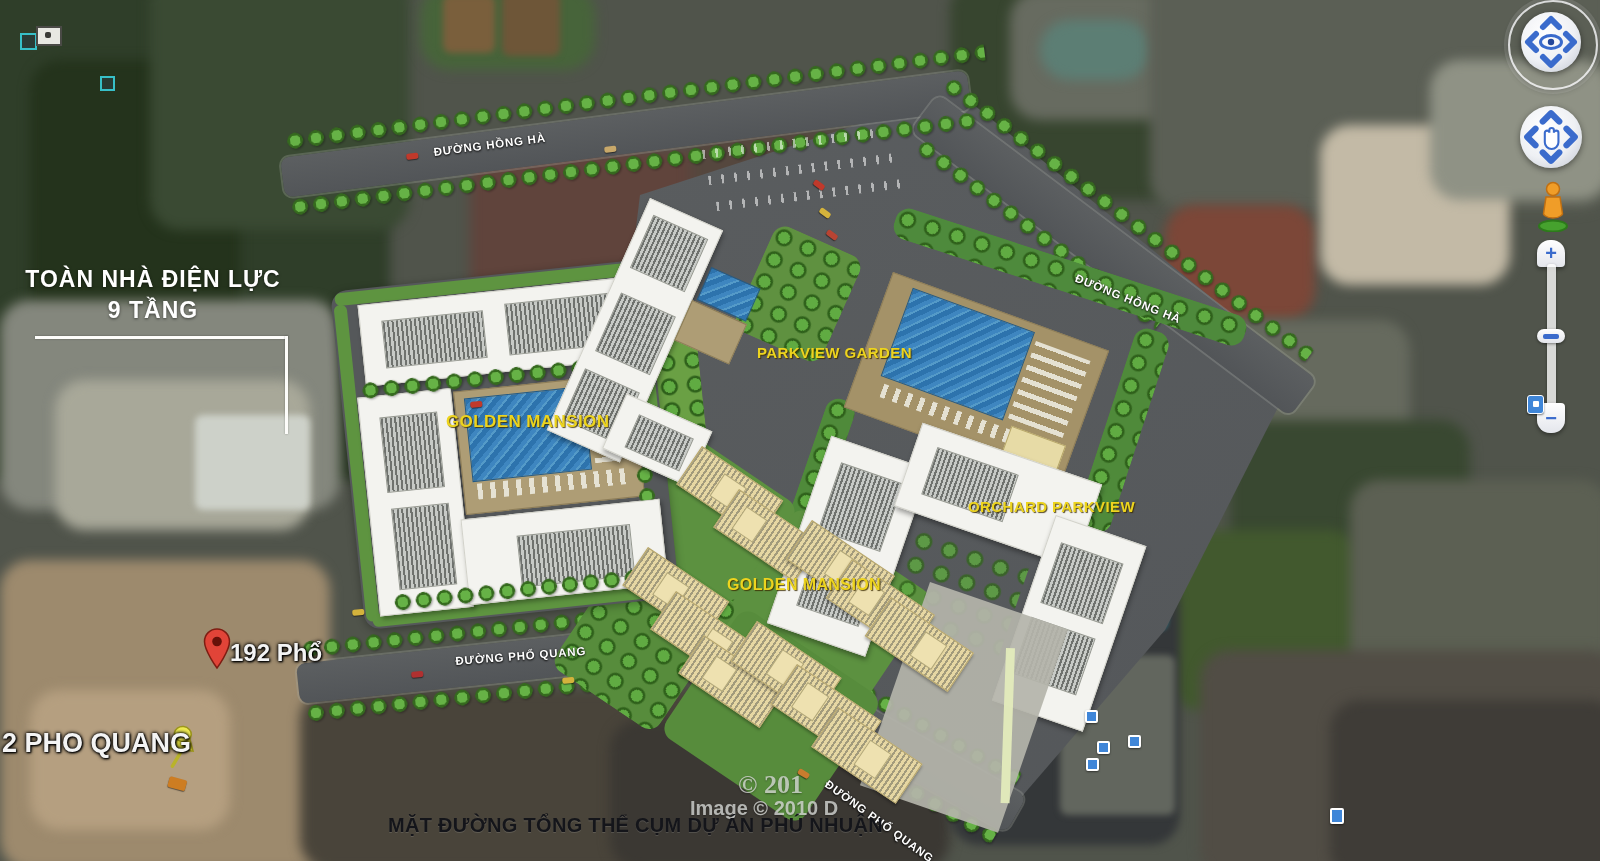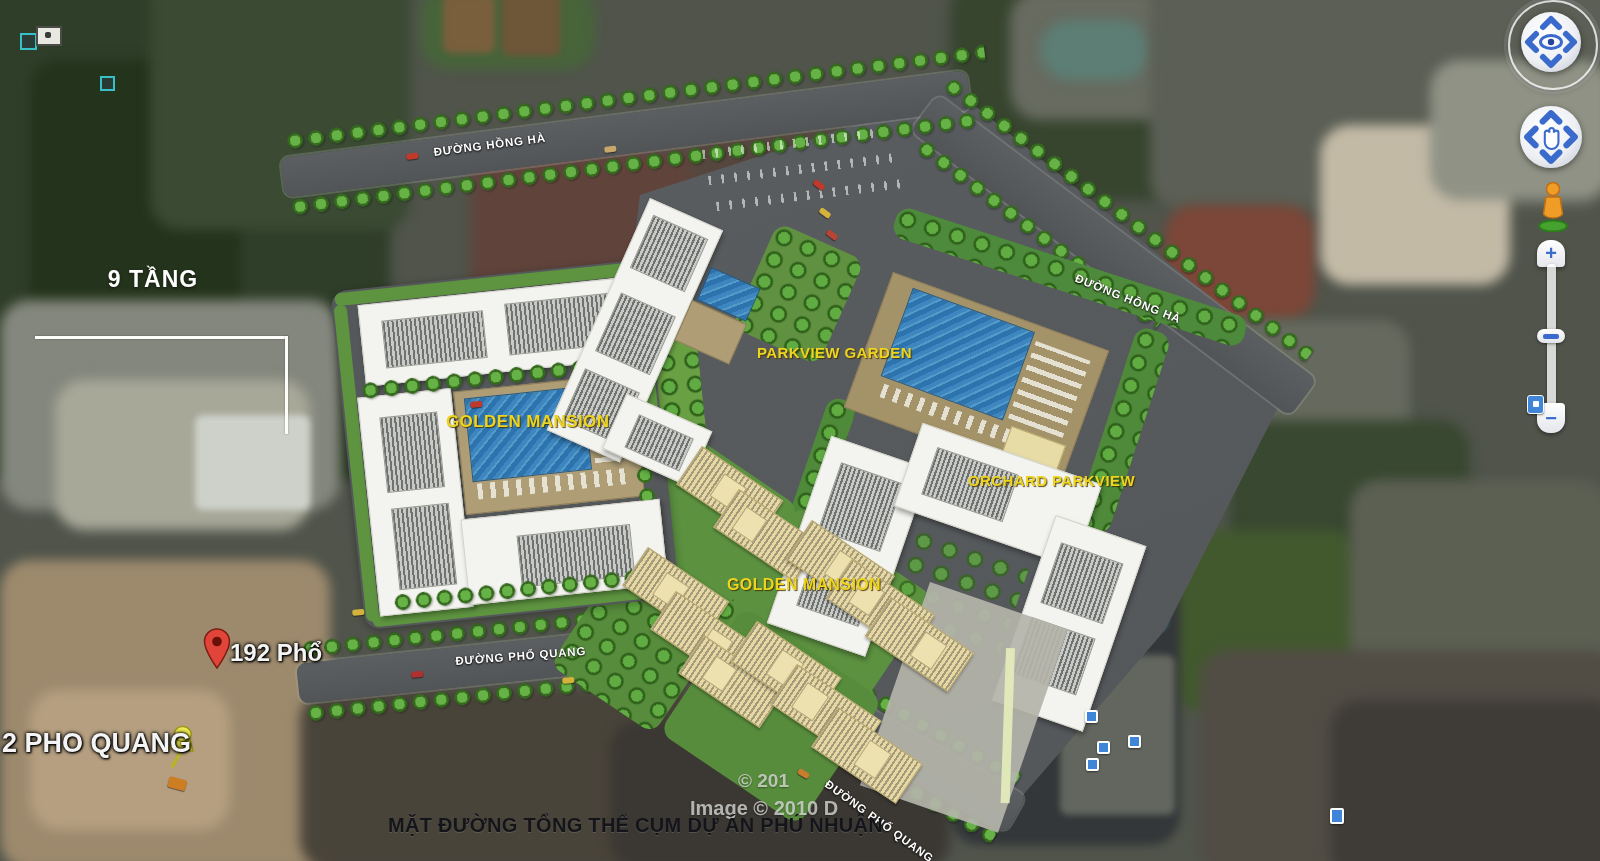--- a/index.html
+++ b/index.html
@@ -207,36 +207,37 @@
   <div class="car" style="left:822px;top:207px;background:#d4b33c;transform:rotate(37deg);"></div>
   <div class="car" style="left:829px;top:229px;background:#b84433;transform:rotate(37deg);"></div>
   <div class="car" style="left:470px;top:402px;background:#c0392b;transform:rotate(-6deg);"></div>
   <div class="car" style="left:352px;top:610px;background:#d4b33c;transform:rotate(-6deg);"></div>
   <div class="car" style="left:411px;top:672px;background:#b03030;transform:rotate(-6deg);"></div>
   <div class="car" style="left:562px;top:678px;background:#d4b33c;transform:rotate(-6deg);"></div>
   <div class="car" style="left:800px;top:768px;background:#c87c2e;transform:rotate(31deg);"></div>
   <div class="car" style="left:170px;top:776px;width:18px;height:11px;background:#cd7d22;transform:rotate(15deg);"></div>
 
   <div class="callout">
+    <div>TOÀN NHÀ ĐIỆN LỰC</div>
     <div>9 TẦNG</div>
   </div>
   <div class="cline" style="left:35px;top:336px;width:253px;height:3px;"></div>
   <div class="cline" style="left:285px;top:336px;width:3px;height:98px;"></div>
 
   <div class="street-label" style="left:433px;top:146px;transform:rotate(-7.3deg);">ĐƯỜNG HỒNG HÀ</div>
   <div class="street-label" style="left:1078px;top:272px;transform:rotate(22deg);">ĐƯỜNG HỒNG HÀ</div>
   <div class="street-label" style="left:455px;top:655px;transform:rotate(-4.5deg);">ĐƯỜNG PHỔ QUANG</div>
   <div class="street-label" style="left:830px;top:778px;transform:rotate(36deg);">ĐƯỜNG PHỔ QUANG</div>
 
   <div class="proj-label" style="left:446px;top:412px;font-size:17px;">GOLDEN MANSION</div>
   <div class="proj-label" style="left:757px;top:344px;font-size:15px;">PARKVIEW GARDEN</div>
-  <div class="proj-label" style="left:968px;top:472px;font-size:15px;">ORCHARD PARKVIEW</div>
+  <div class="proj-label" style="left:968px;top:498px;font-size:15px;">ORCHARD PARKVIEW</div>
   <div class="proj-label" style="left:727px;top:576px;font-size:16px;">GOLDEN MANSION</div>
 
-  <div class="wm" style="left:738px;top:770px;font-size:19px;">© 201</div>
+  <div class="wm" style="left:738px;top:770px;font-size:26px;font-family:Liberation Serif, serif;">© 201</div>
   <div class="wm" style="left:690px;top:797px;font-size:20px;">Image © 2010 D</div>
   <div class="caption">MẶT ĐƯỜNG TỔNG THỂ CỤM DỰ ÁN PHÚ NHUẬN</div>
 
   <div class="abs" style="left:203px;top:628px;width:28px;height:42px;">
     <svg width="28" height="42" viewBox="0 0 28 42">
       <path d="M14 1 C7 1 1.5 6.5 1.5 13.5 C1.5 23 14 40 14 40 C14 40 26.5 23 26.5 13.5 C26.5 6.5 21 1 14 1 Z" fill="#e14438" stroke="#7e1d12" stroke-width="1.5"></path>
       <circle cx="14" cy="13.5" r="4.8" fill="#671109"></circle>
     </svg>
   </div>
   <div class="pin-label" style="left:230px;top:639px;font-size:24px;">192 Phổ</div>

